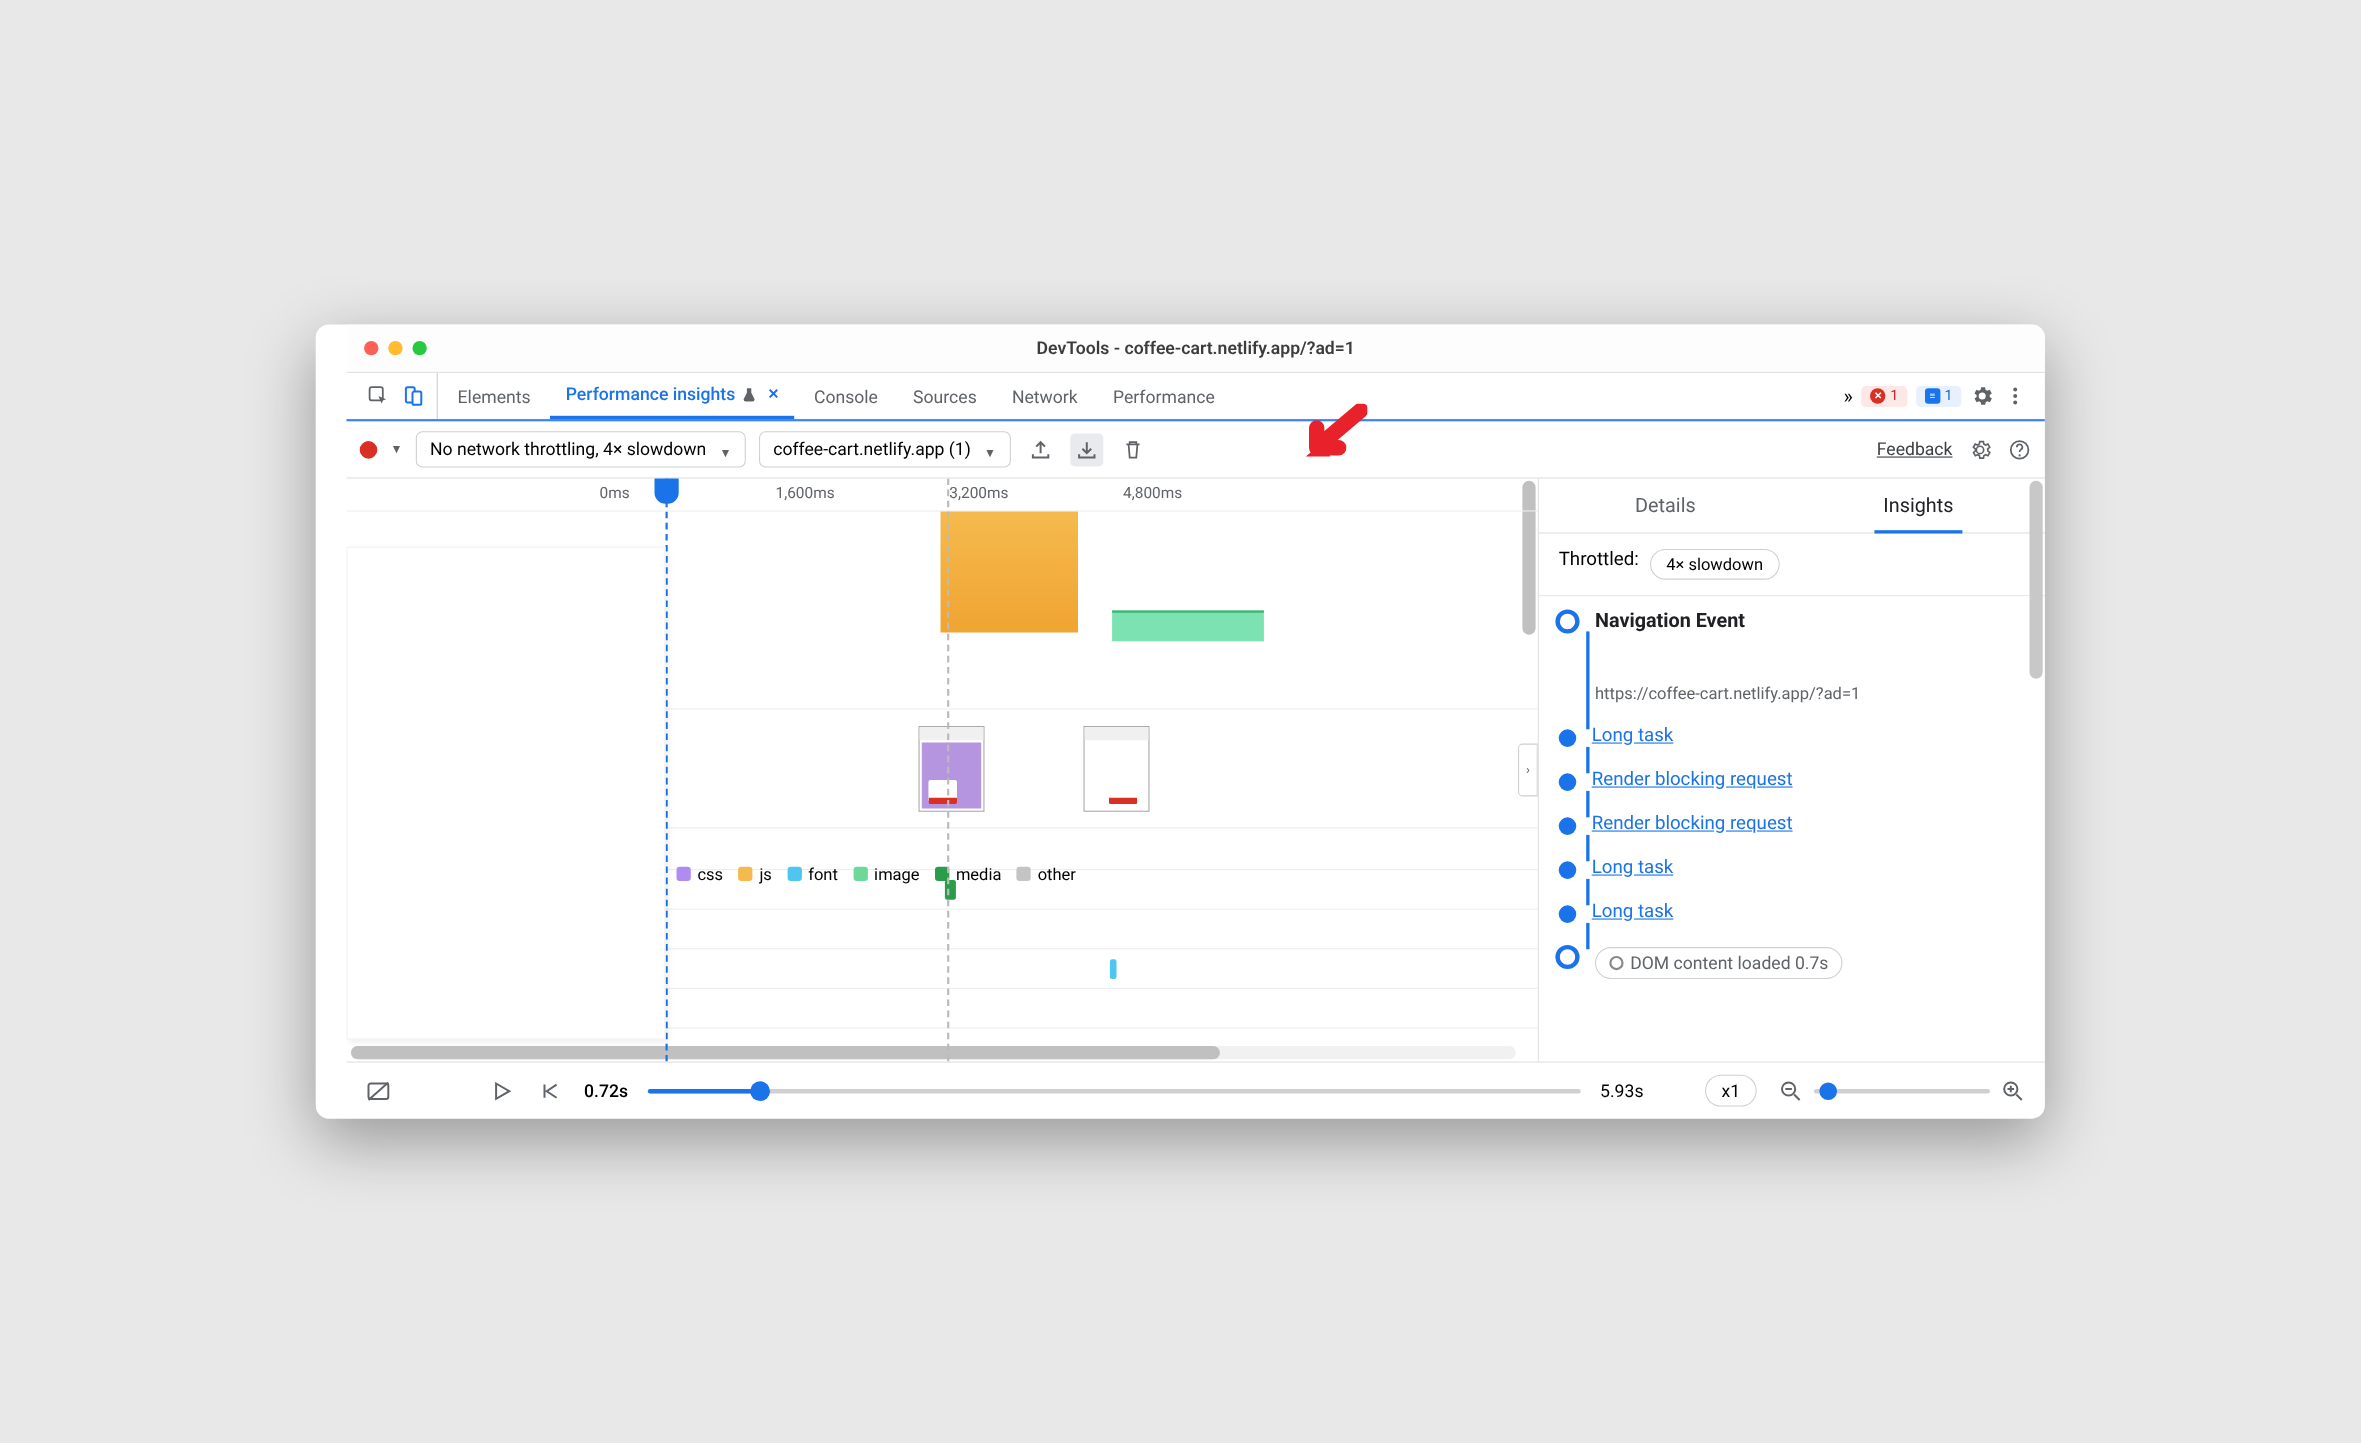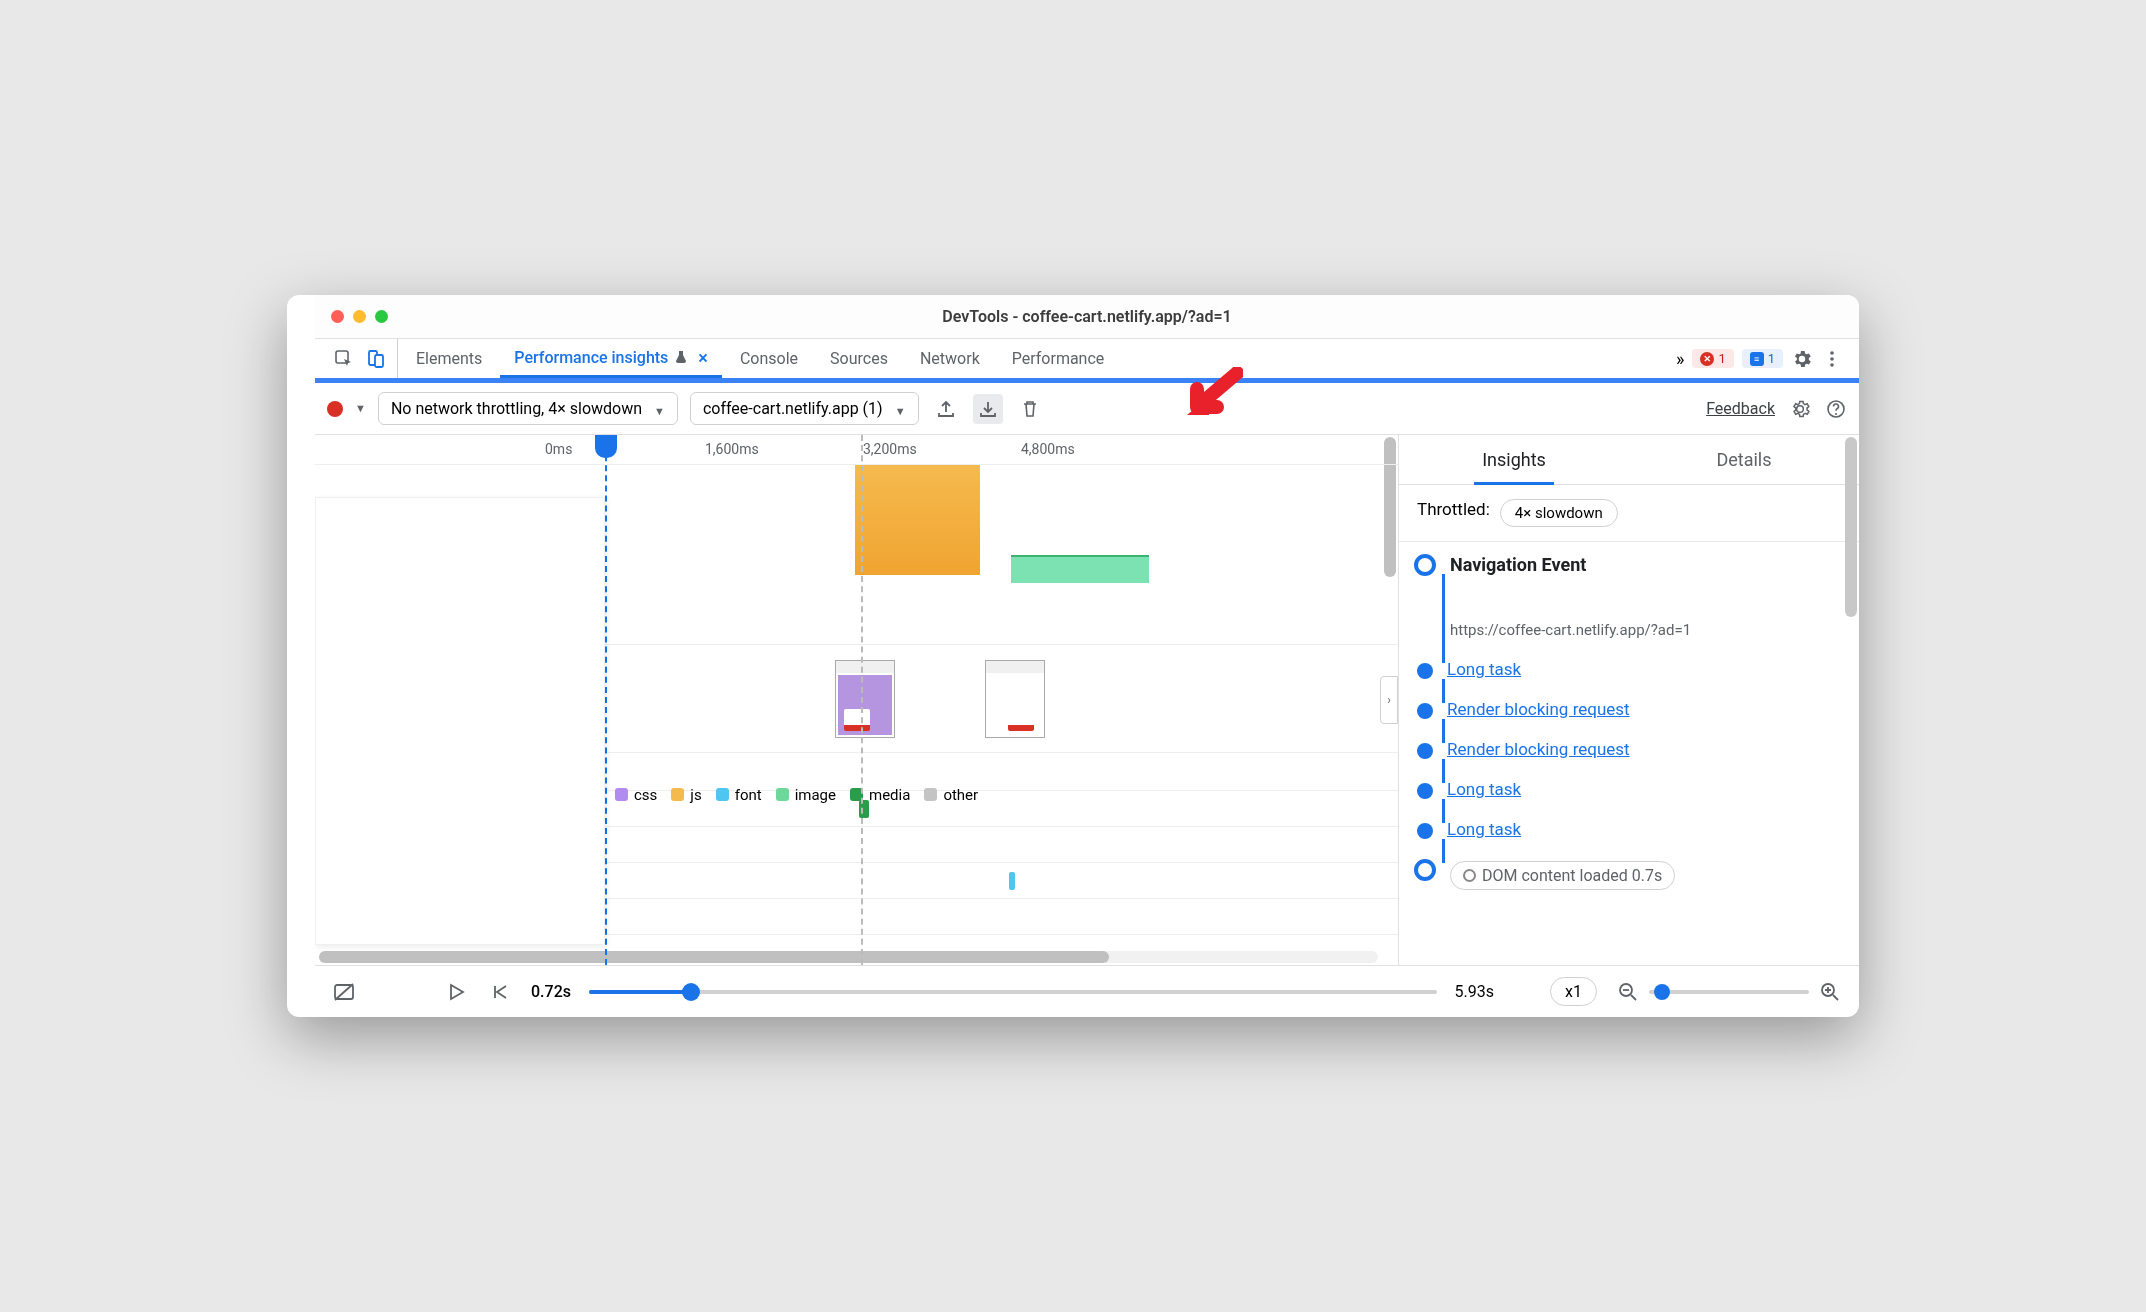--- a/index.html
+++ b/index.html
@@ -5,21 +5,21 @@
 * { box-sizing: border-box; margin: 0; padding: 0; }
 body { font-family: -apple-system, BlinkMacSystemFont, "Segoe UI", Roboto, sans-serif; background: #e8e8e8; display: flex; align-items: center; justify-content: center; min-height: 100vh; padding: 40px; }
 .window { width: 1572px; background: #ffffff; border-radius: 12px; box-shadow: 0 20px 60px rgba(0,0,0,0.35); overflow: hidden; position: relative; padding-left: 28px; }
 .titlebar { height: 44px; display: flex; align-items: center; padding: 0 16px; background: #fdfdfd; border-bottom: 1px solid #e0e0e0; position: relative; }
 .traffic-lights { display: flex; gap: 9px; }
 .light { width: 13px; height: 13px; border-radius: 50%; }
 .light.red { background: #ff5f57; }
 .light.yellow { background: #febc2e; }
 .light.green { background: #28c840; }
 .window-title { position: absolute; left: 50%; transform: translateX(-50%); font-size: 16px; font-weight: 600; color: #3c3c3c; }
-.tabbar { height: 44px; display: flex; align-items: center; padding: 0 8px; border-bottom: 5px solid #3b82f6; gap: 4px; }
+.tabbar { height: 44px; display: flex; align-items: center; padding: 0 8px; border-bottom: 2px solid #3b82f6; gap: 4px; }
 .inspect-icons { display: flex; gap: 10px; padding: 0 10px; border-right: 1px solid #d0d0d0; height: 100%; align-items: center; }
 .icon-btn { width: 22px; height: 22px; display: flex; align-items: center; justify-content: center; cursor: pointer; color: #5f6368; }
 .icon-btn.blue { color: #1a73e8; }
 .tab { padding: 0 14px; height: 100%; display: flex; align-items: center; font-size: 16px; color: #5f6368; cursor: pointer; gap: 6px; }
 .tab.active { color: #1a73e8; border-bottom: 3px solid #1a73e8; font-weight: 500; }
 .flask-icon { font-size: 14px; }
 .close-x { font-size: 18px; cursor: pointer; padding-left: 4px; }
 .tabbar-right { margin-left: auto; display: flex; align-items: center; gap: 8px; padding-right: 8px; }
 .badge { display: flex; align-items: center; gap: 4px; padding: 2px 8px; border-radius: 4px; font-size: 13px; }
 .badge.error { background: #fce8e6; color: #c5221f; }
@@ -293,22 +293,22 @@
 
       <div class="h-scrollbar">
         <div class="h-scrollbar-thumb"></div>
       </div>
       <div class="side-expander">›</div>
     </div>
 
     <div class="insights-panel">
       <div class="insights-scroll"></div>
       <div class="insights-tabs">
+        <div class="insights-tab">Details</div>
         <div class="insights-tab active">Insights</div>
-        <div class="insights-tab">Details</div>
       </div>
       <div class="throttle-row">
         <span>Throttled:</span>
         <span class="throttle-pill">4× slowdown</span>
       </div>
       <div class="events-list">
         <div class="event-item">
           <div class="event-line"></div>
           <div class="event-dot hollow"></div>
           <div class="event-content">

